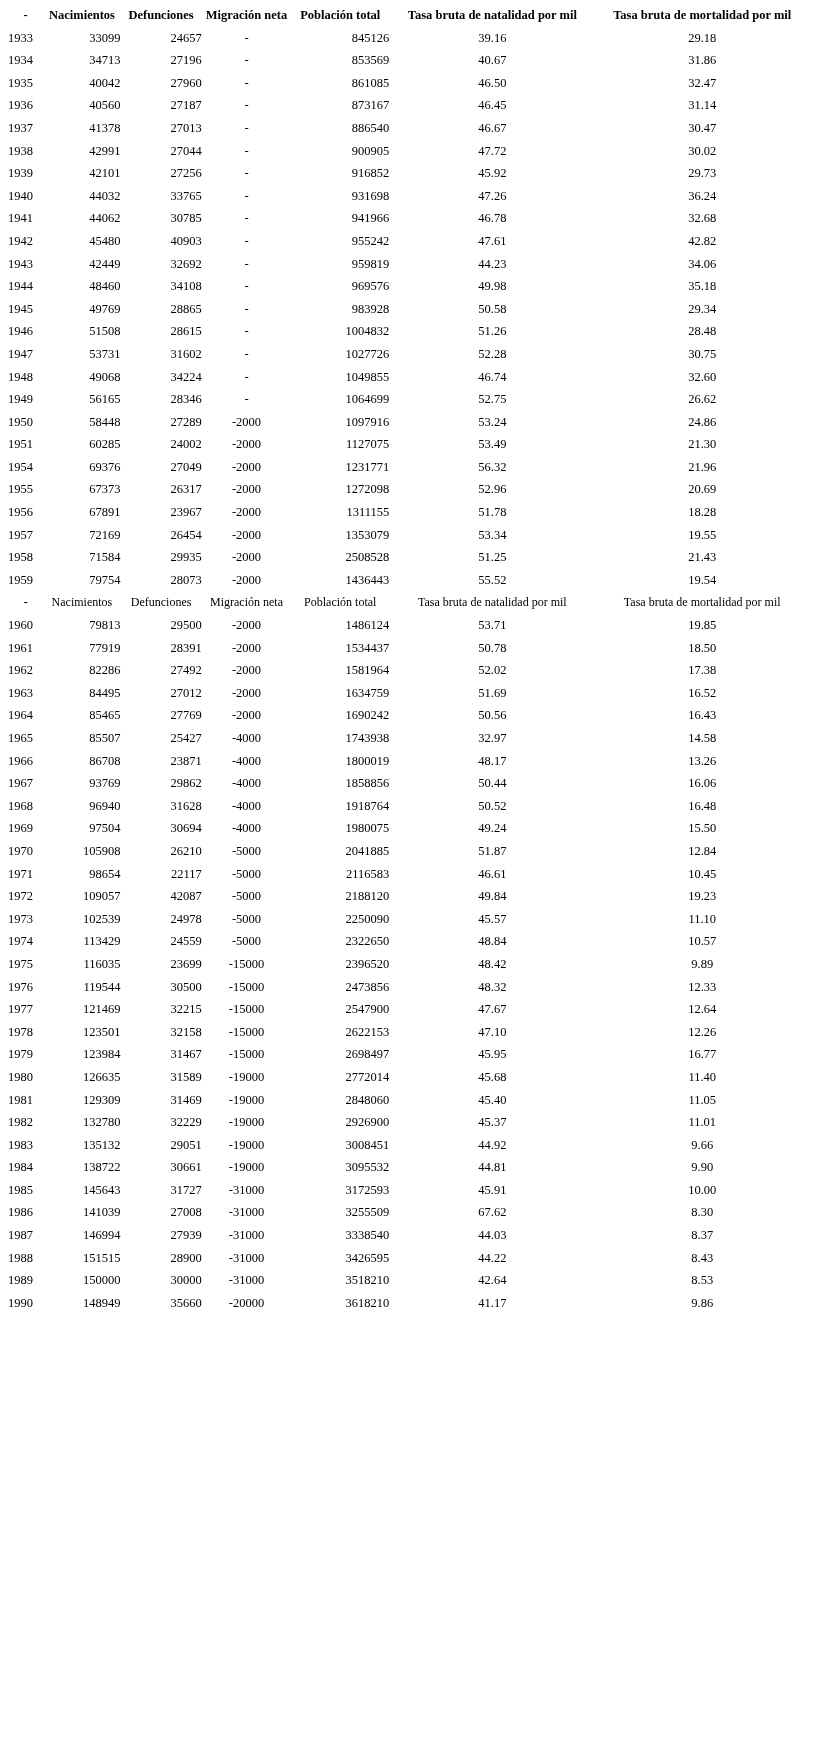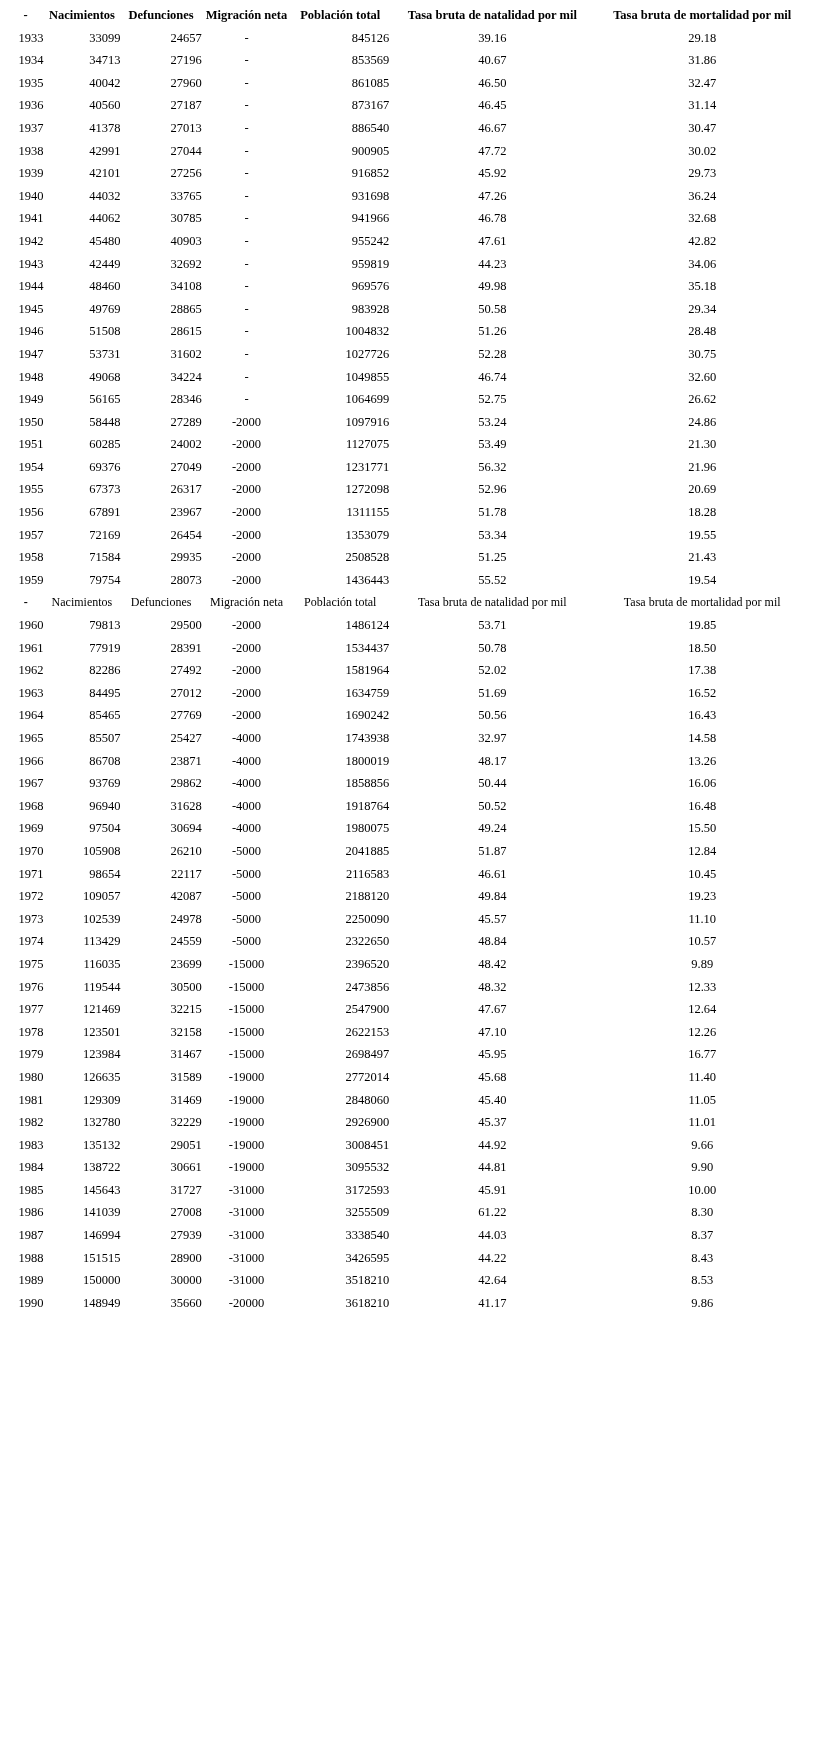--- a/index.html
+++ b/index.html
@@ -43,21 +43,21 @@
   }
   
   col.c-year   { width: 34px; }
   col.c-birth  { width: 74px; }
   col.c-death  { width: 78px; }
   col.c-mig    { width: 86px; }
   col.c-pop    { width: 94px; }
   col.c-tbn    { width: 198px; }
   col.c-tbm    { width: 205px; }
 
-  td.year  { text-align: right; font-size: 12px; }
+  td.year  { text-align: left; font-size: 12px; }
   td.num   { text-align: right; padding-right: 16px; font-size: 12px; }
   td.numc  { text-align: center; font-size: 12px; }
   td.rate  { text-align: center; font-size: 12px; }
 
   tr.header-row td.year { font-weight: bold; }
 </style>
 </head>
 <body>
 
 <div class="page">
@@ -554,21 +554,21 @@
           <td class="num">3172593</td>
           <td class="rate">45.91</td>
           <td class="rate">10.00</td>
         </tr>
         <tr>
           <td class="year">1986</td>
           <td class="num">141039</td>
           <td class="num">27008</td>
           <td class="numc">-31000</td>
           <td class="num">3255509</td>
-          <td class="rate">61.22</td>
+          <td class="rate">67.62</td>
           <td class="rate">8.30</td>
         </tr>
         <tr>
           <td class="year">1987</td>
           <td class="num">146994</td>
           <td class="num">27939</td>
           <td class="numc">-31000</td>
           <td class="num">3338540</td>
           <td class="rate">44.03</td>
           <td class="rate">8.37</td>

